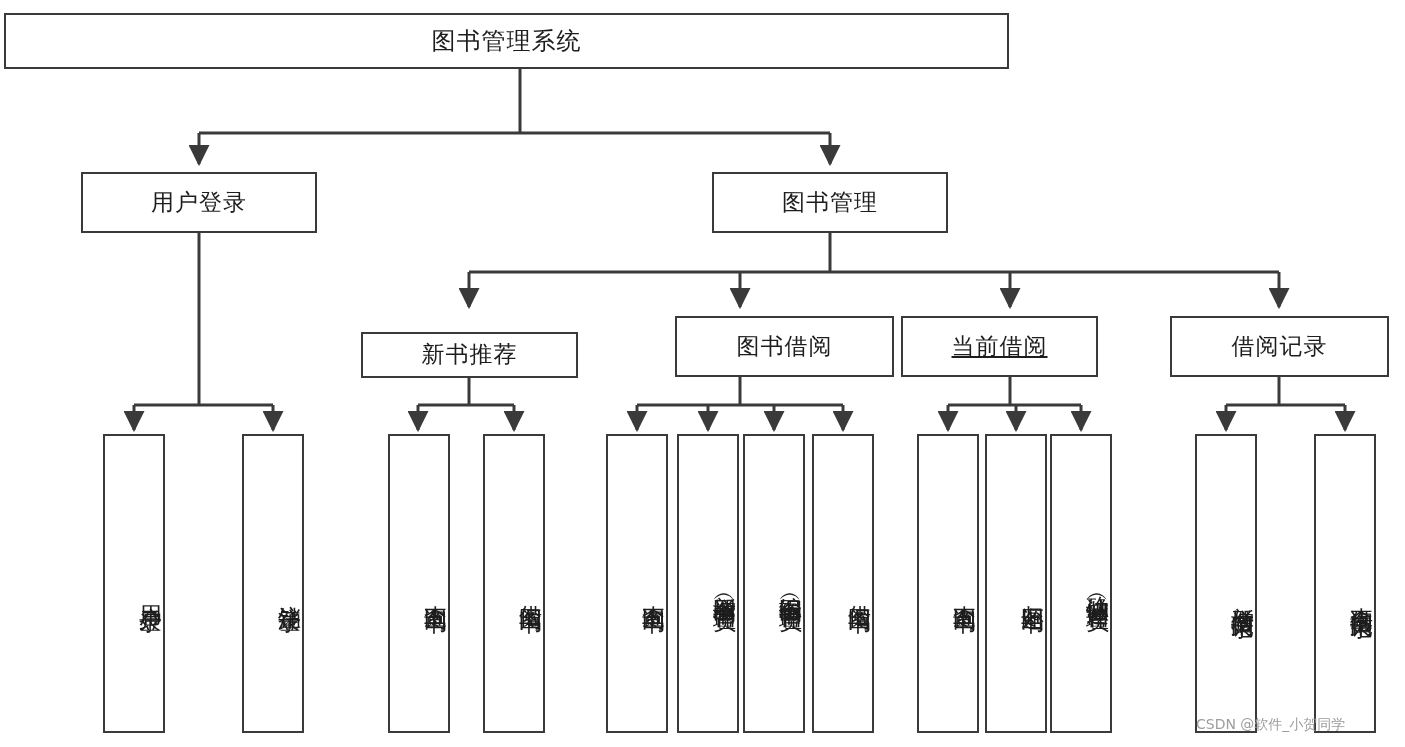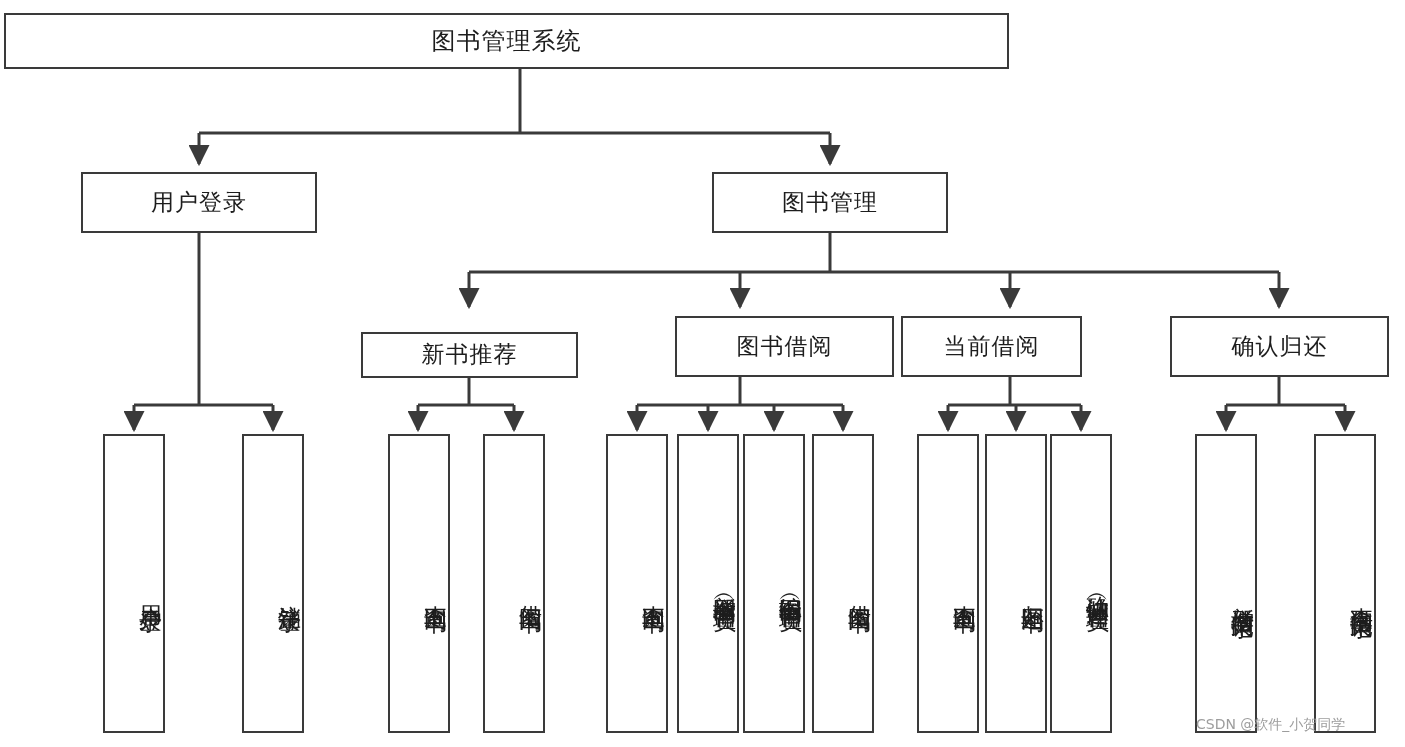--- a/index.html
+++ b/index.html
@@ -133,25 +133,25 @@
   <div class="node h" style="left:712px; top:172px; width:236px; height:61px;align-items:center;">
     <span>图书管理</span>
   </div>
 
   <div class="node h" style="left:361px; top:316px; width:217px; height:46px;margin-top:16px;">
     <span>新书推荐</span>
   </div>
   <div class="node h" style="left:656px; top:316px; width:219px; height:61px;margin-left:19px;">
     <span>图书借阅</span>
   </div>
-  <div class="node h" style="left:901px; top:316px; width:181px; height:61px;">
+  <div class="node h" style="left:901px; top:316px; width:197px; height:61px;text-decoration:underline;">
     <span>当前借阅</span>
   </div>
   <div class="node h" style="left:1170px; top:316px; width:219px; height:61px;">
-    <span>确认归还</span>
+    <span>借阅记录</span>
   </div>
 
   <div class="node v" style="left:103px; top:434px; width:62px; height:299px;">
     <span class="vtxt">用户登录</span>
   </div>
   <div class="node v" style="left:242px; top:434px; width:62px; height:299px;">
     <span class="vtxt">注销登录</span>
   </div>
 
   <div class="node v" style="left:388px; top:434px; width:62px; height:299px;">

